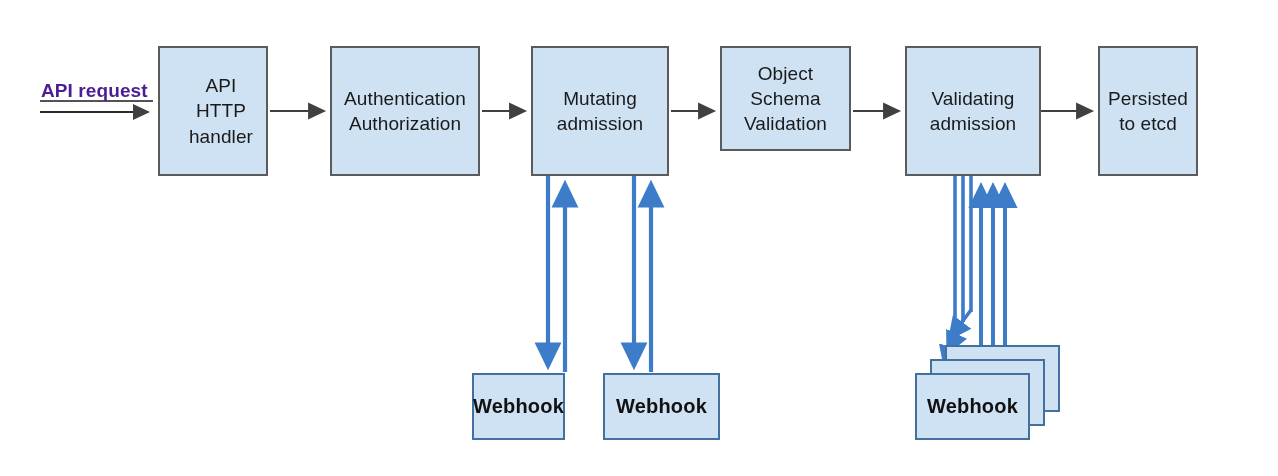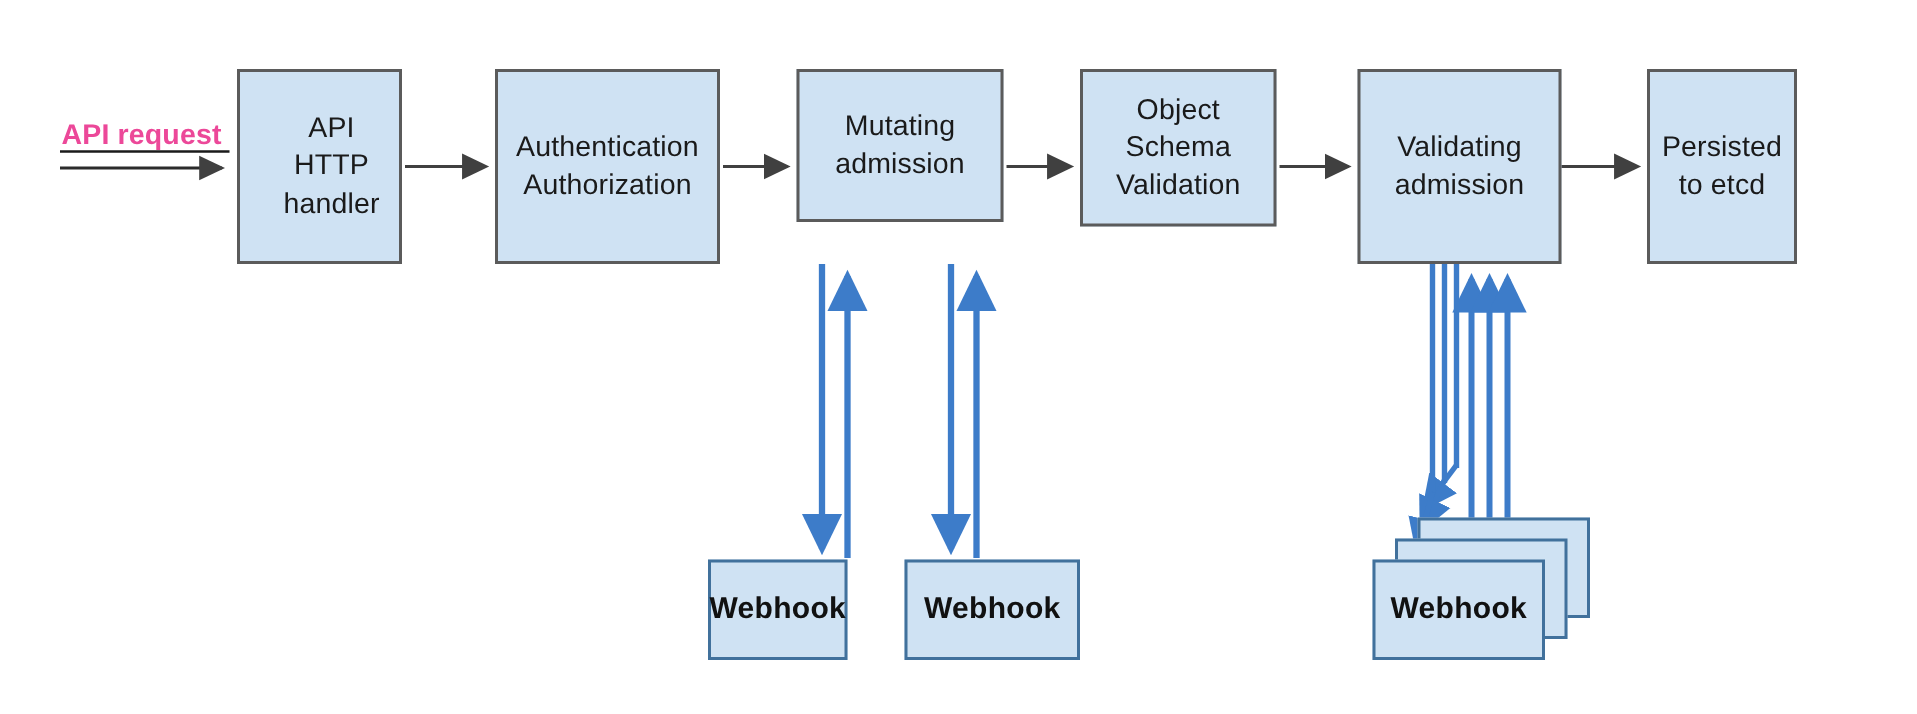--- a/index.html
+++ b/index.html
@@ -60,21 +60,21 @@
     box-sizing: border-box;
     background: #cfe2f3;
     border: 2px solid #41719c;
   }
 
   
   .entry-label {
     position: absolute;
     font-size: 19px;
     font-weight: bold;
-    color: #ec4899;
+    color: #4c1d95;
     letter-spacing: 0.1px;
     white-space: nowrap;
   }
 
   
   #wires {
     position: absolute;
     left: 0;
     top: 0;
     width: 1278px;
@@ -147,21 +147,21 @@
     <span class="label">API
 HTTP
 handler</span>
   </div>
 
   <div class="stage-box" style="left:330px; top:46px; width:150px; height:130px;">
     <span class="label">Authentication
 Authorization</span>
   </div>
 
-  <div class="stage-box" style="left:531px; top:46px; width:138px; height:102px;">
+  <div class="stage-box" style="left:531px; top:46px; width:138px; height:130px;">
     <span class="label">Mutating
 admission</span>
   </div>
 
   <div class="stage-box" style="left:720px; top:46px; width:131px; height:105px;">
     <span class="label">Object
 Schema
 Validation</span>
   </div>
 

